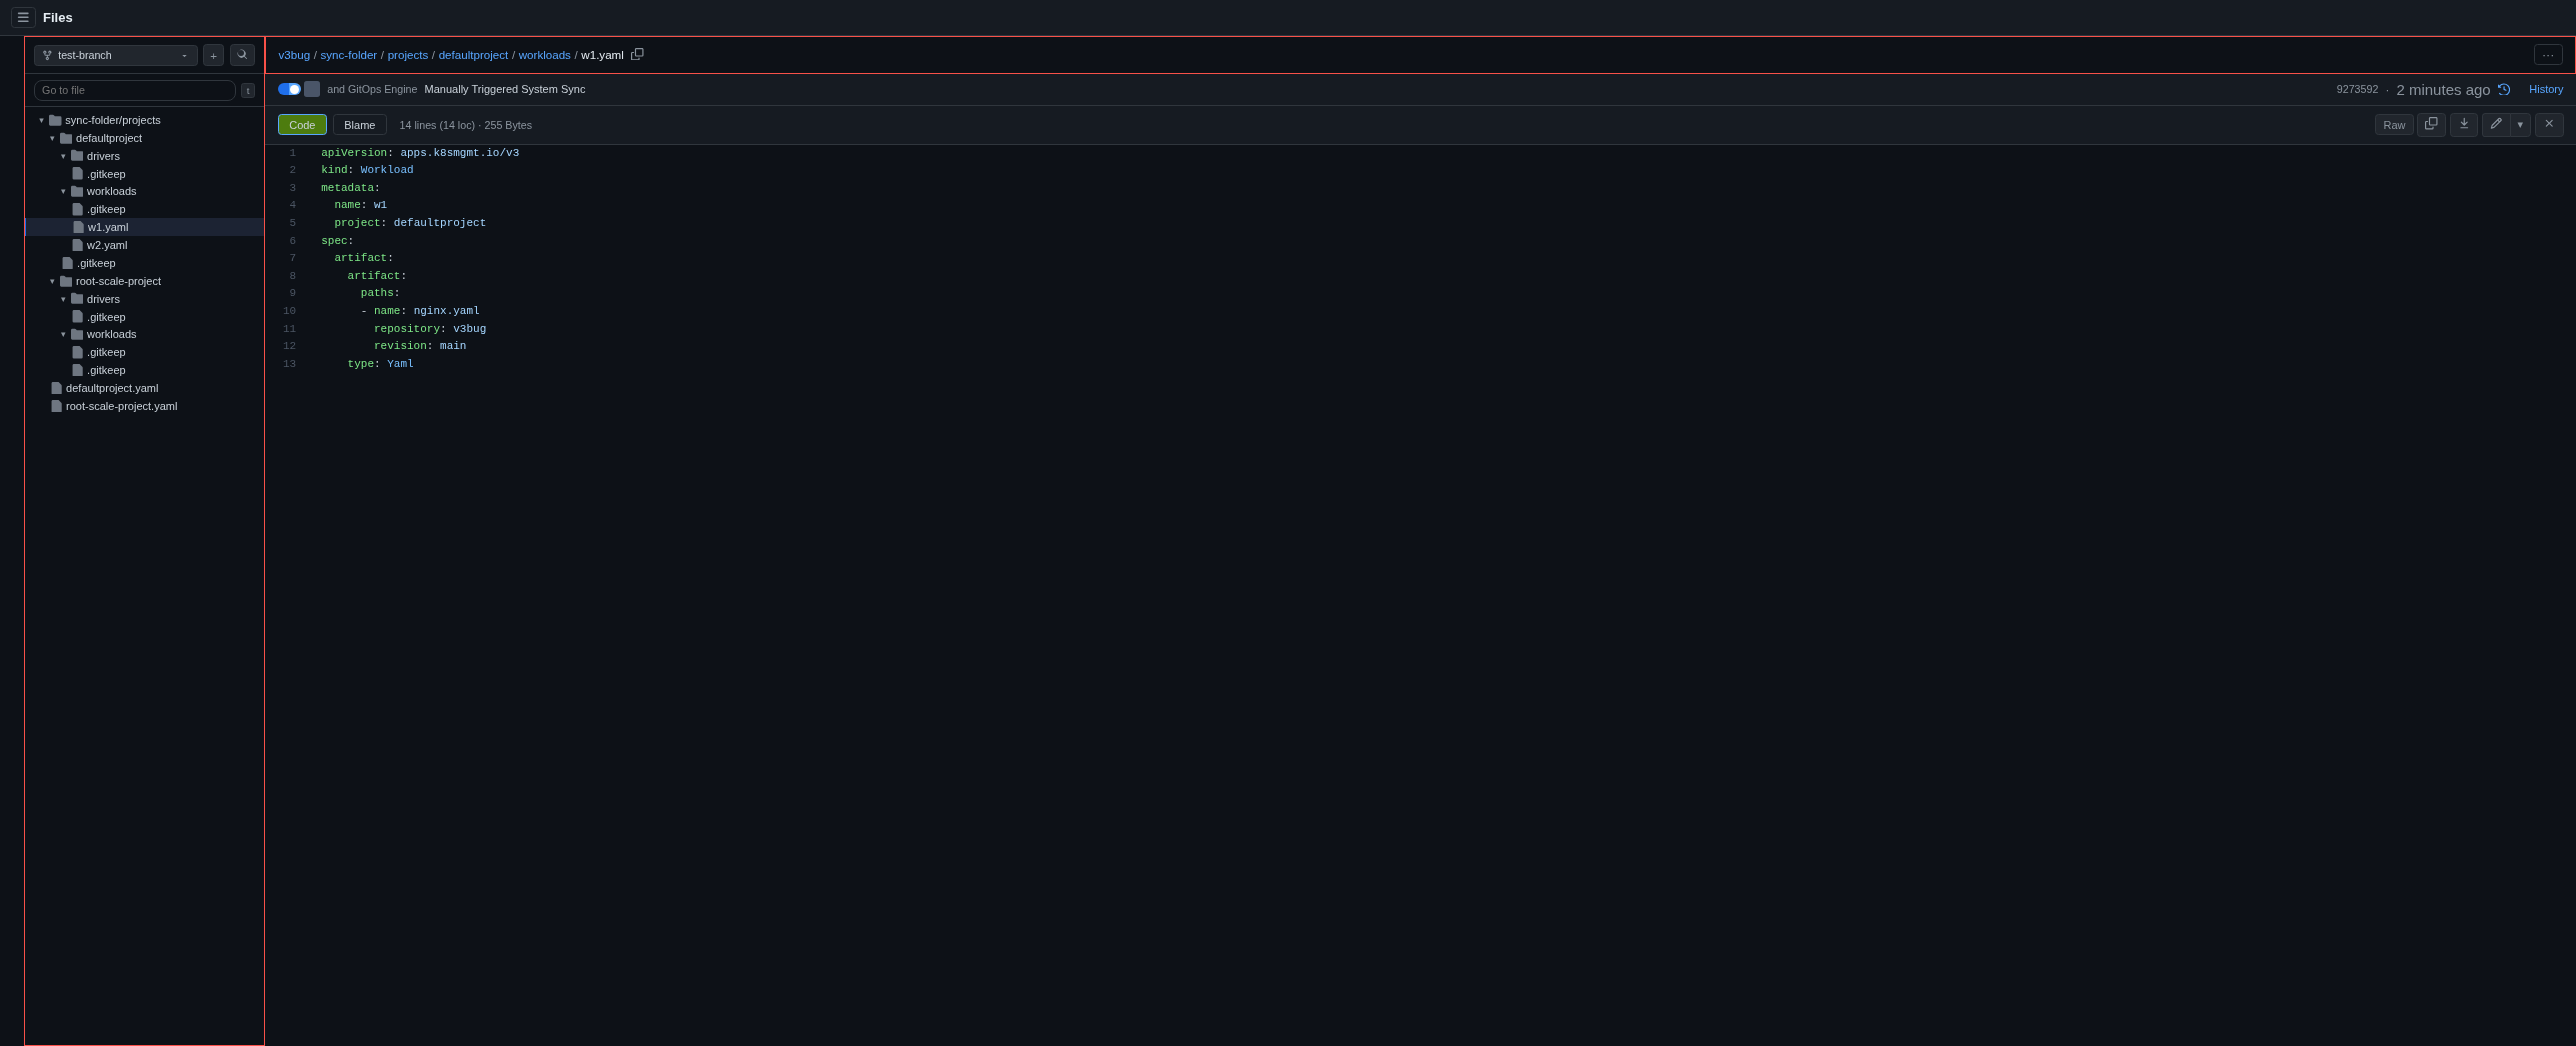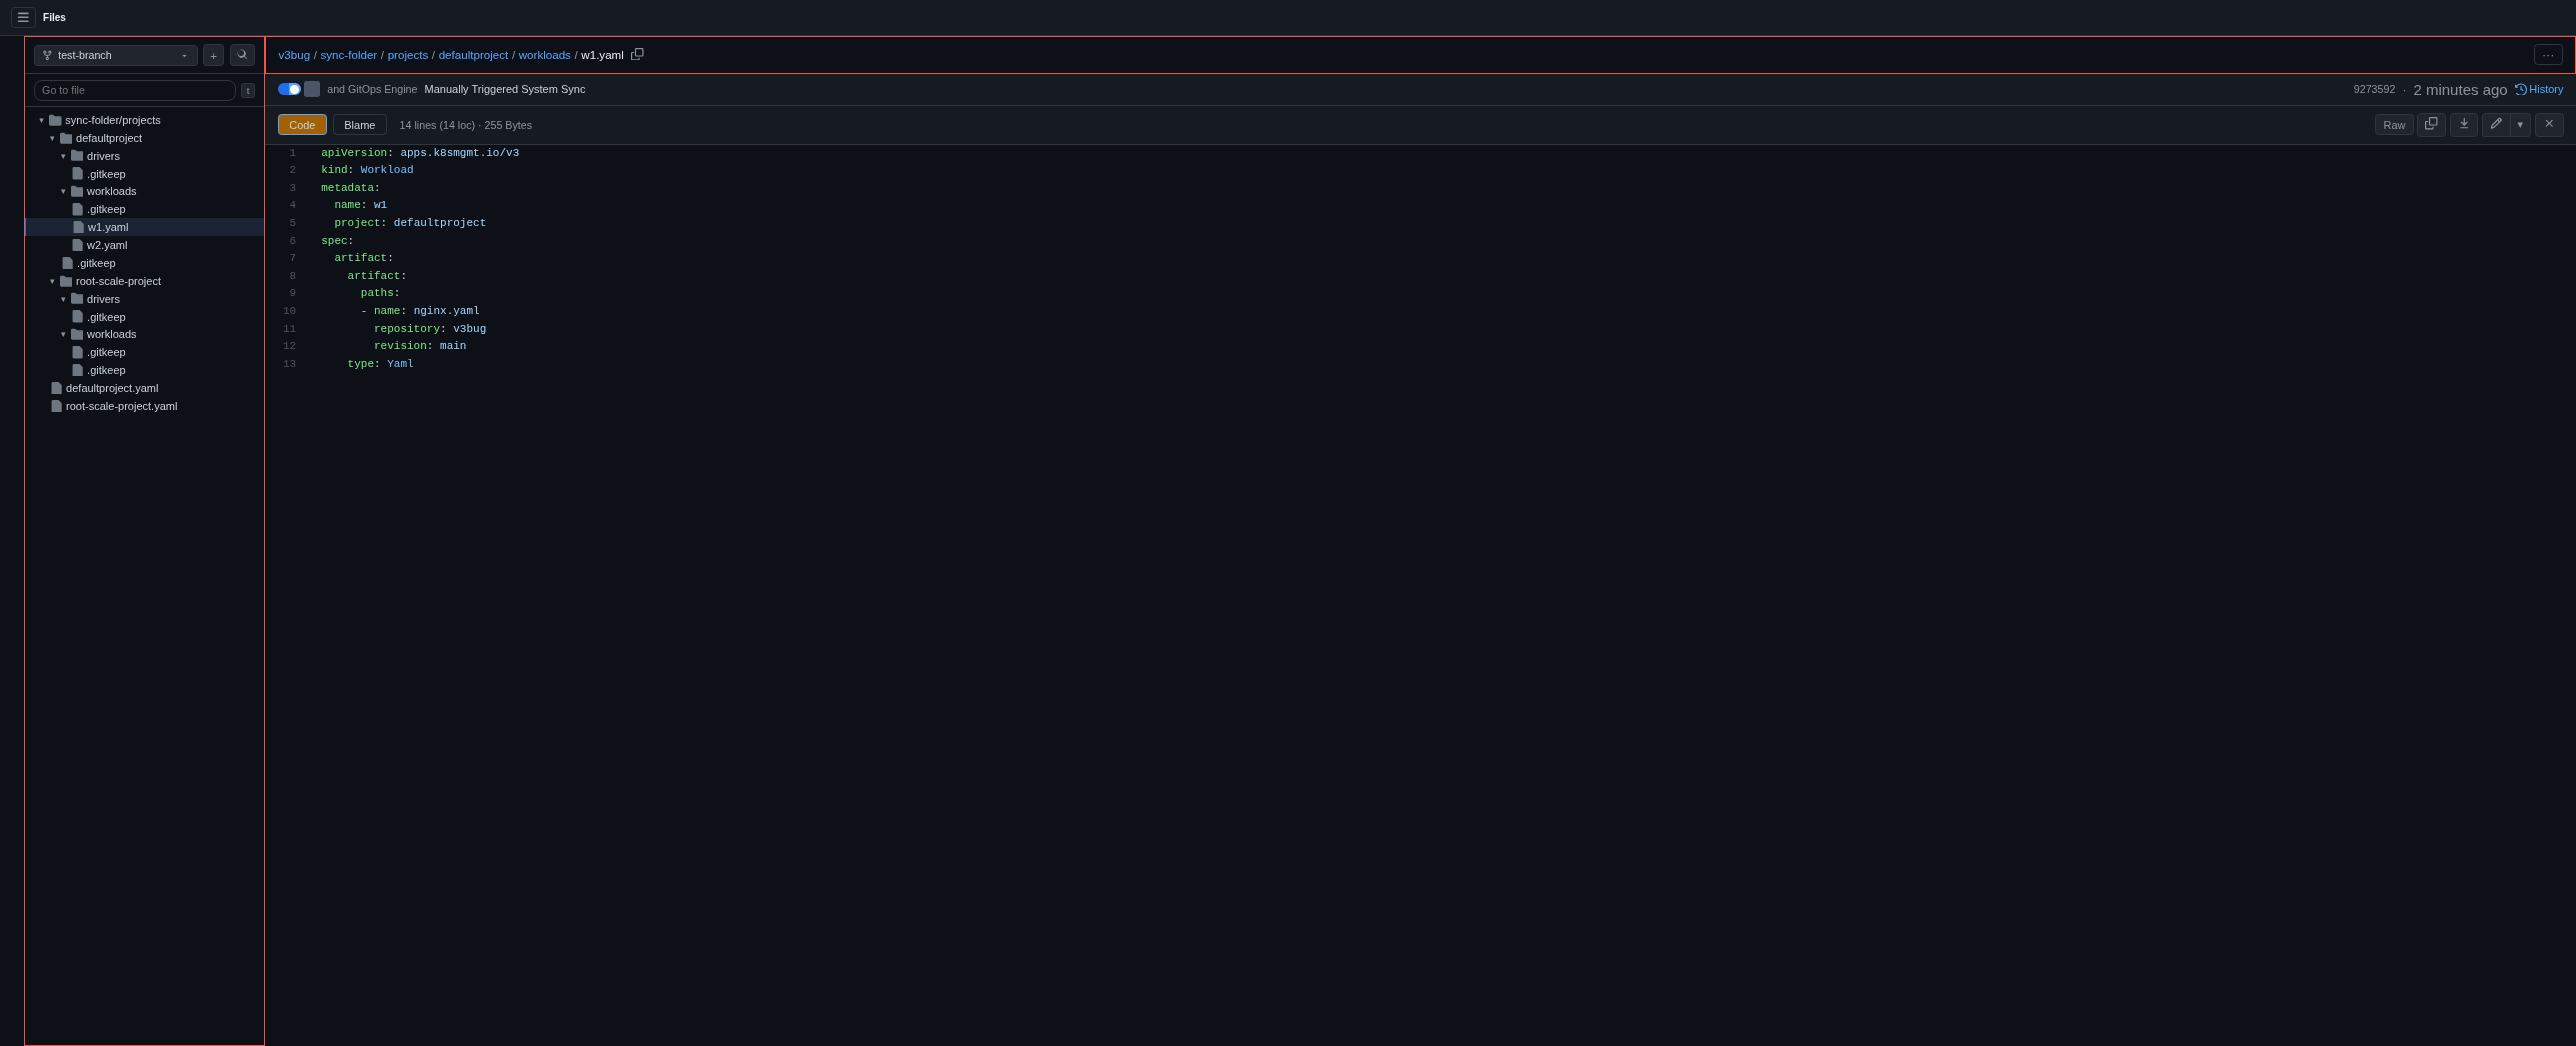--- a/index.html
+++ b/index.html
@@ -35,21 +35,21 @@
       border-radius: 3.6px;
       padding: 3.6px 5.4px;
       cursor: pointer;
       display: flex;
       align-items: center;
       gap: 3.6px;
     }
     .files-title {
       font-weight: 600;
       color: #e6edf3;
-      font-size: 10px;
+      font-size: 13px;
     }
 
     
     .main-layout {
       display: flex;
       flex: 1;
       overflow: hidden;
       padding-left: 24px;
     }
 
@@ -209,21 +209,21 @@
       gap: 7.1px;
     }
     .history-btn {
       background: none;
       border: none;
       color: #58a6ff;
       cursor: pointer;
       font-size: 11px;
       display: flex;
       align-items: center;
-      gap: 2px;
+      gap: 19px;
       text-align: right;
     }
 
     
     .code-toolbar {
       display: flex;
       align-items: center;
       padding: 7.1px 12.5px;
       background: #161b22;
       border-bottom: 0.9px solid #30363d;
@@ -232,21 +232,21 @@
     .tab-btn {
       background: none;
       border: 0.9px solid #30363d;
       color: #c9d1d9;
       border-radius: 3.6px;
       padding: 3.6px 10.7px;
       cursor: pointer;
       font-size: 11px;
     }
     .tab-btn.active {
-      background: #a16207;
+      background: #4d7c0f;
       border-color: #58a6ff;
     }
     .code-meta {
       color: #8b949e;
       font-size: 10.7px;
       margin-left: 7.1px;
     }
     .toolbar-right {
       margin-left: auto;
       display: flex;

